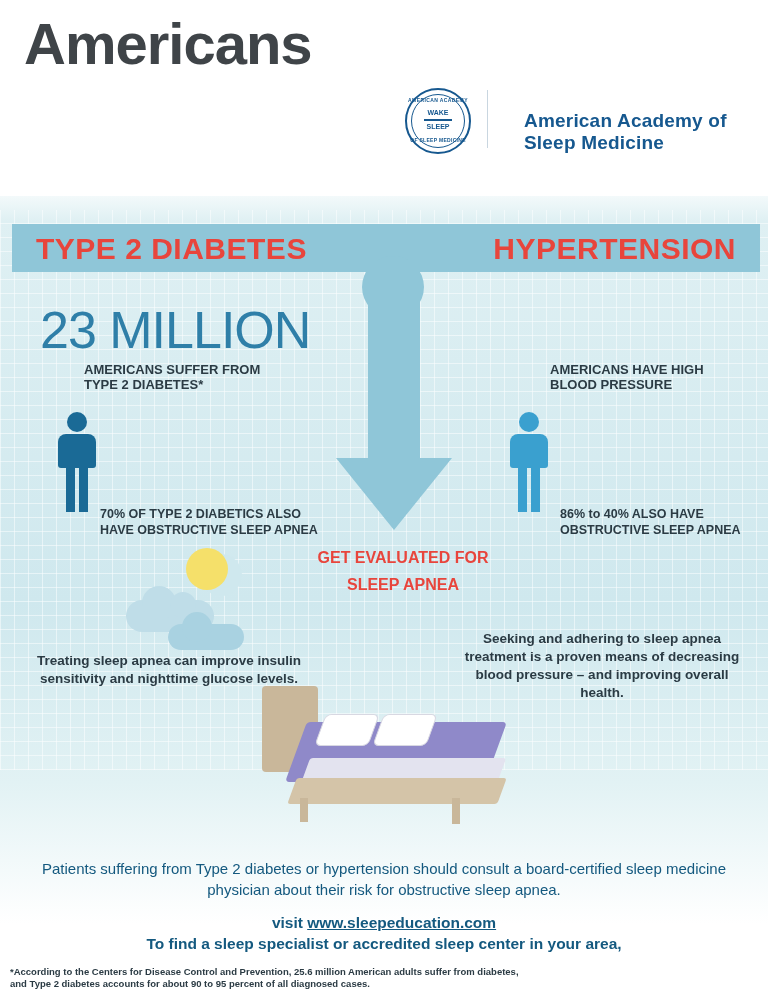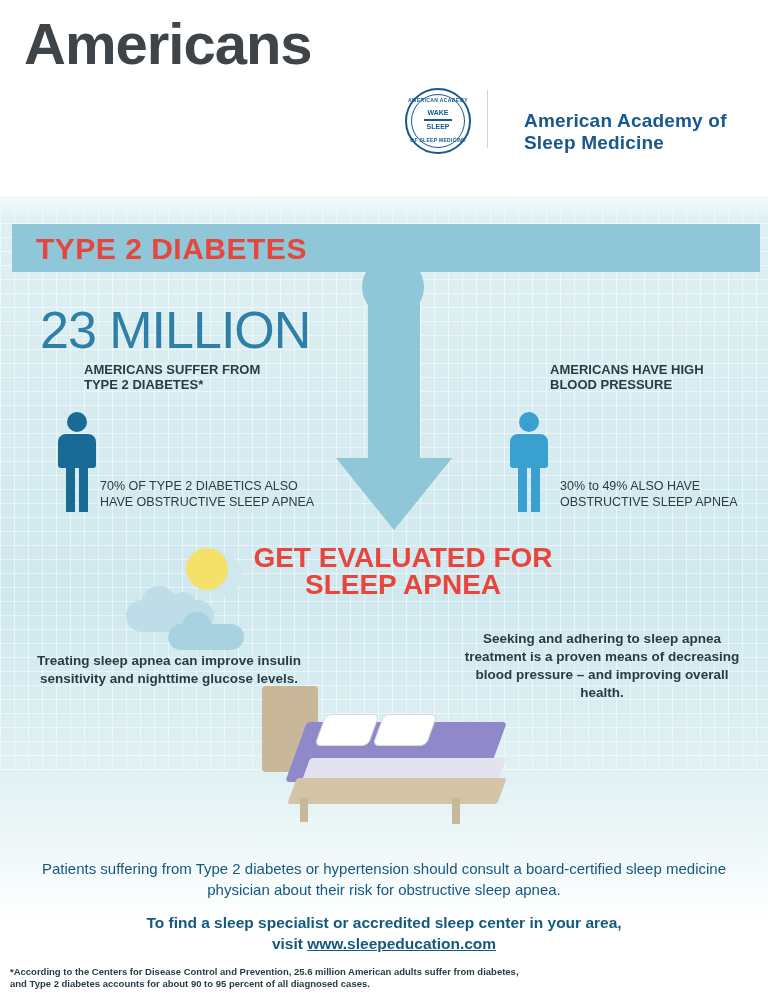--- a/index.html
+++ b/index.html
@@ -112,29 +112,29 @@
   .person{position:absolute;width:54px;height:100px;}
   .person .head{position:absolute;left:17px;top:0;width:20px;height:20px;border-radius:50%;}
   .person .body{position:absolute;left:8px;top:22px;width:38px;height:34px;border-radius:8px 8px 3px 3px;}
   .person .leg-l{position:absolute;left:16px;top:54px;width:9px;height:46px;}
   .person .leg-r{position:absolute;left:29px;top:54px;width:9px;height:46px;}
   #person-left .head,#person-left .body,#person-left .leg-l,#person-left .leg-r{background:#1a6a96;}
   #person-right .head,#person-right .body,#person-right .leg-l,#person-right .leg-r{background:#3aa0cf;}
   #person-left{left:50px;top:412px;}
   #person-right{left:502px;top:412px;}
   .person-note{
-    position:absolute;font-size:12.5px;font-weight:normal;color:#2b3b44;line-height:16px;
+    position:absolute;font-size:12.5px;font-weight:bold;color:#2b3b44;line-height:16px;margin-top:28px;
   }
   #note-left{left:100px;top:478px;width:250px;}
   #note-right{left:560px;top:478px;width:200px;}
 
   
   .get-eval{
     position:absolute;left:238px;top:544px;width:330px;text-align:center;
-    font-size:28px;font-weight:bold;color:#e8453c;line-height:27px;
+    font-size:16px;font-weight:bold;color:#e8453c;line-height:27px;
   }
 
   
   .moon{
     position:absolute;left:186px;top:548px;width:42px;height:42px;
     border-radius:50%;background:#f5e06a;
     box-shadow:14px 6px 0 0 #cfe8ee;
   }
   .cloud{position:absolute;border-radius:20px;background:#bfdde8;}
   #cloud1{left:126px;top:600px;width:88px;height:32px;}
@@ -234,20 +234,21 @@
         <div class="t-bot">OF SLEEP MEDICINE</div>
       </div>
       <div class="logo-divider"></div>
       <div class="logo-text">American Academy of Sleep Medicine</div>
     </div>
     <div class="header-rule"></div>
   </div>
 
   <div class="cond-bar">
     <div class="cond-left">TYPE 2 DIABETES</div>
+    <div class="cond-right">HYPERTENSION</div>
   </div>
   <div class="or-circle">OR</div>
 
   <div class="arrow">
     <div class="stem"></div>
     <div class="head"></div>
   </div>
 
   <div class="bignum left">23 MILLION</div>
 
@@ -271,21 +272,21 @@
     <div>HAVE OBSTRUCTIVE SLEEP APNEA</div>
   </div>
 
   <div class="person" id="person-right">
     <div class="head"></div>
     <div class="body"></div>
     <div class="leg-l"></div>
     <div class="leg-r"></div>
   </div>
   <div class="person-note" id="note-right">
-    <div>30% to 49% ALSO HAVE</div>
+    <div>86% to 40% ALSO HAVE</div>
     <div>OBSTRUCTIVE SLEEP APNEA</div>
   </div>
 
   <div class="get-eval">
     <div>GET EVALUATED FOR</div>
     <div>SLEEP APNEA</div>
   </div>
 
   <div class="moon"></div>
   <div class="cloud" id="cloud1"></div>
@@ -301,23 +302,23 @@
     <div class="pillow2"></div>
     <div class="sheet"></div>
     <div class="base"></div>
     <div class="leg1"></div>
     <div class="leg2"></div>
   </div>
 
 
   <div class="bottom1">Patients suffering from Type 2 diabetes or hypertension should consult a board-certified sleep medicine physician about their risk for obstructive sleep apnea.</div>
   <div class="bottom2">
-    <div>To find a sleep specialist or accredited sleep center in your area,</div>
     <div>
       <span>visit </span><span class="site">www.sleepeducation.com</span>
     </div>
+    <div>To find a sleep specialist or accredited sleep center in your area,</div>
   </div>
   <div class="footnote">
     <div>*According to the Centers for Disease Control and Prevention, 25.6 million American adults suffer from diabetes,</div>
     <div>and Type 2 diabetes accounts for about 90 to 95 percent of all diagnosed cases.</div>
   </div>
 
 </div>
 
 </body></html>

